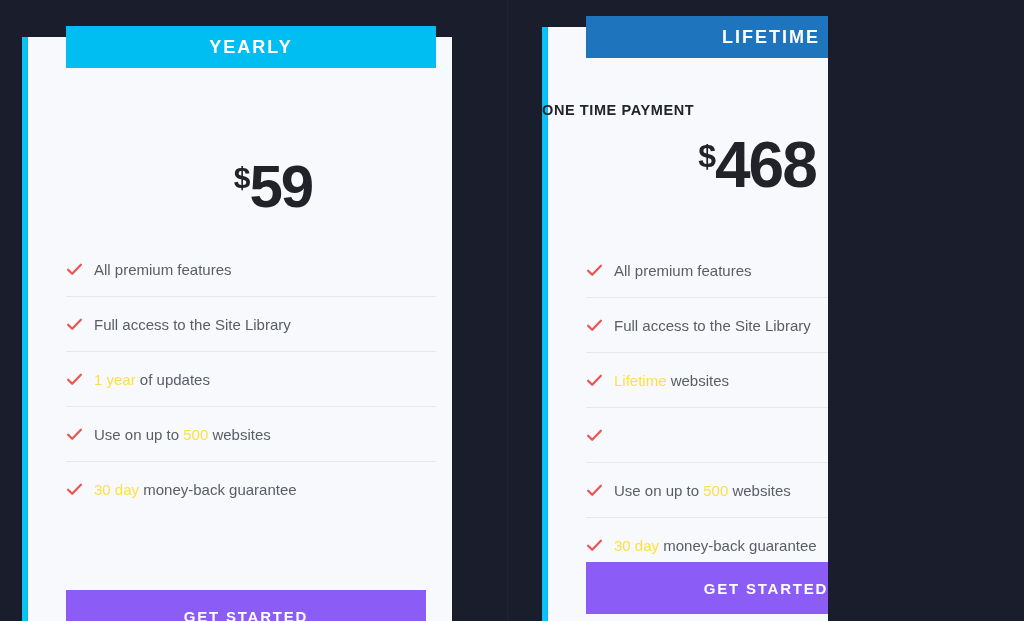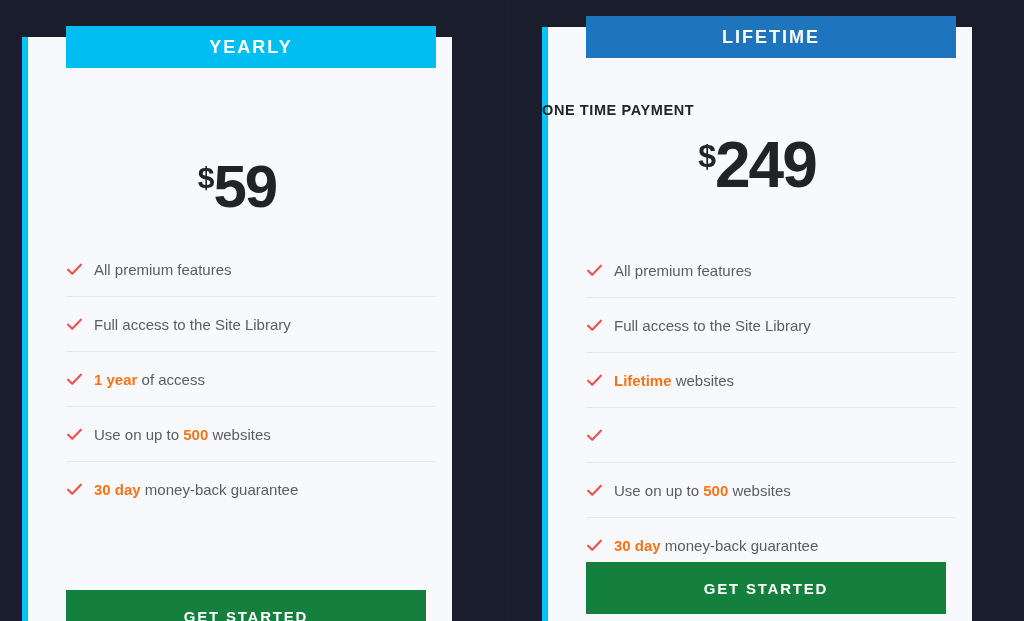--- a/index.html
+++ b/index.html
@@ -10,21 +10,21 @@
   body {
     width: 1024px;
     height: 621px;
     overflow: hidden;
     font-family: "Liberation Sans", sans-serif;
     position: relative;
   }
 
   .stage {
     position: relative;
-    width: 1024px;
+    width: 828px;
     height: 621px;
     background: #1a1d2b;
     overflow: hidden;
   }
 
   
   .gutter-seam {
     position: absolute;
     top: 0;
     left: 507px;
@@ -123,43 +123,43 @@
     width: 17px;
     height: 17px;
     margin-right: 11px;
     display: block;
   }
   .feature-text {
     color: #5a5d66;
     white-space: nowrap;
   }
   .feature-text b {
-    color: #f97316;
-    font-weight: bold;
+    color: #fde047;
+    font-weight: normal;
   }
 
   
   .cta {
     position: absolute;
     border: none;
-    background: #15803d;
+    background: #8b5cf6;
     color: #ffffff;
     font-family: "Liberation Sans", sans-serif;
     font-weight: bold;
     letter-spacing: 1.8px;
     cursor: pointer;
     display: block;
     text-align: center;
     padding: 0;
   }
 
   
   #plan-yearly { left: 22px; top: 37px; width: 430px; height: 600px; }
   #plan-yearly .plan-header { top: -11px; background: #00bdf2; left: 44px; }
-  #plan-yearly .price { top: 120px; font-size: 60px; }
+  #plan-yearly .price { top: 120px; font-size: 60px; margin-left: 36px; }
   #plan-yearly .features { left: 44px; top: 205px; width: 370px; font-size: 15px; }
   #plan-yearly .feature-row { height: 55px; }
   #plan-yearly .cta { left: 44px; top: 553px; width: 360px; height: 52px; font-size: 15px; }
 
   
   #plan-lifetime { left: 542px; top: 27px; width: 430px; height: 610px; }
   #plan-lifetime .plan-header { top: -11px; background: #1f75bd; left: 44px; }
   #plan-lifetime .one-time { top: 75px; }
   #plan-lifetime .price { top: 106px; font-size: 64px; }
   #plan-lifetime .features { left: 44px; top: 216px; width: 370px; font-size: 15px; }
@@ -193,21 +193,21 @@
       <li class="feature-row">
         <svg class="check-icon" viewBox="0 0 20 20">
             <path d="M2.5 10.2 L7.3 15 L17.5 4.4" fill="none" stroke="#ef5350" stroke-width="2.6" stroke-linecap="round" stroke-linejoin="round"></path>
           </svg>
         <span class="feature-text"><span>Full access to the Site Library</span></span>
       </li>
       <li class="feature-row">
         <svg class="check-icon" viewBox="0 0 20 20">
             <path d="M2.5 10.2 L7.3 15 L17.5 4.4" fill="none" stroke="#ef5350" stroke-width="2.6" stroke-linecap="round" stroke-linejoin="round"></path>
           </svg>
-        <span class="feature-text"><b>1 year</b><span> of access</span></span>
+        <span class="feature-text"><b>1 year</b><span> of updates</span></span>
       </li>
       <li class="feature-row">
         <svg class="check-icon" viewBox="0 0 20 20">
             <path d="M2.5 10.2 L7.3 15 L17.5 4.4" fill="none" stroke="#ef5350" stroke-width="2.6" stroke-linecap="round" stroke-linejoin="round"></path>
           </svg>
         <span class="feature-text"><span>Use on up to </span><b>500</b><span> websites</span></span>
       </li>
       <li class="feature-row">
         <svg class="check-icon" viewBox="0 0 20 20">
             <path d="M2.5 10.2 L7.3 15 L17.5 4.4" fill="none" stroke="#ef5350" stroke-width="2.6" stroke-linecap="round" stroke-linejoin="round"></path>
@@ -221,21 +221,21 @@
 
   <div class="plan" id="plan-lifetime">
     <div class="accent-strip"></div>
     <div class="card-body"></div>
 
     <div class="plan-header">LIFETIME</div>
 
     <div class="one-time">ONE TIME PAYMENT</div>
 
     <div class="price">
-      <span class="cur">$</span><span class="amt">249</span>
+      <span class="cur">$</span><span class="amt">468</span>
     </div>
 
     <ul class="features">
       <li class="feature-row">
         <svg class="check-icon" viewBox="0 0 20 20">
             <path d="M2.5 10.2 L7.3 15 L17.5 4.4" fill="none" stroke="#ef5350" stroke-width="2.6" stroke-linecap="round" stroke-linejoin="round"></path>
           </svg>
         <span class="feature-text"><span>All premium features</span></span>
       </li>
       <li class="feature-row">

